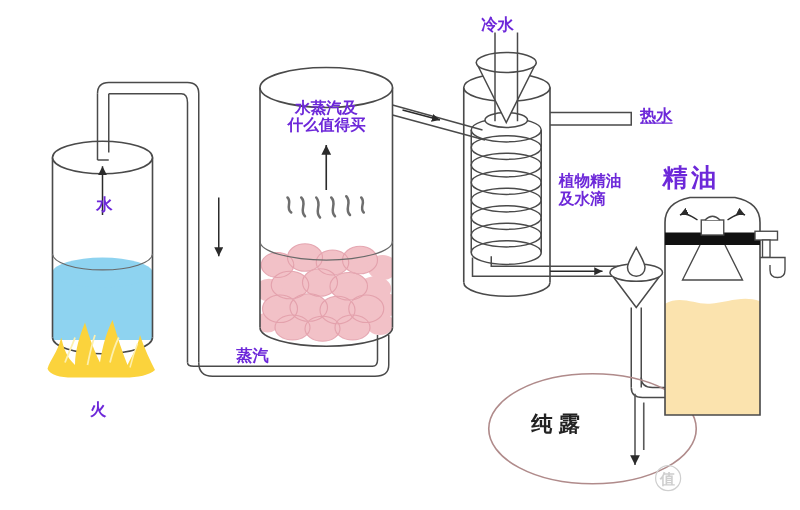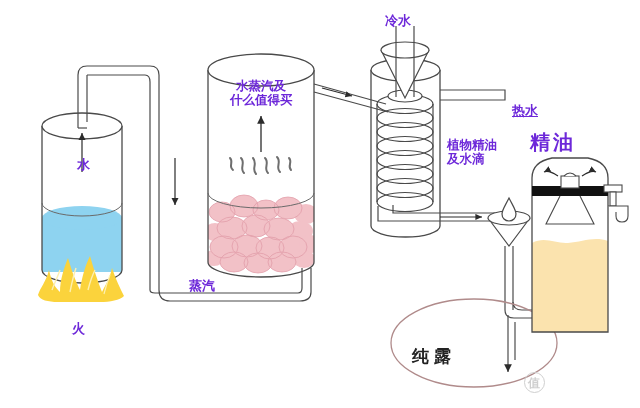--- a/index.html
+++ b/index.html
@@ -300,27 +300,27 @@
 
   <div class="lbl lbl-md" style="left:72px; top:322px;">火</div>
 
   <div class="lbl lbl-md" style="left:189px; top:279px;">蒸汽</div>
 
   <div class="lbl lbl-multi" style="left:230px; top:79px; width:62px;">水蒸汽及
 什么值得买</div>
 
   <div class="lbl lbl-md" style="left:385px; top:14px;">冷水</div>
 
-  <div class="lbl lbl-md" style="left:512px; top:104px;text-decoration:underline;">热水</div>
+  <div class="lbl lbl-md" style="left:512px; top:87px;text-decoration:underline;">热水</div>
 
   <div class="lbl lbl-multi" style="left:447px; top:138px; width:64px; text-align:left;">植物精油
 及水滴</div>
 
   <div class="lbl lbl-lg" style="left:530px; top:132px;">精油</div>
 
-  <div class="lbl lbl-hydro" style="left:412px; top:332px;margin-top:16px;">纯露</div>
+  <div class="lbl lbl-hydro" style="left:425px; top:332px;">纯露</div>
 
 
   <div class="watermark" style="left:524px; top:372px;">
     <span class="wm-badge">值</span>
   </div>
 
 </div>
 
 </body></html>

